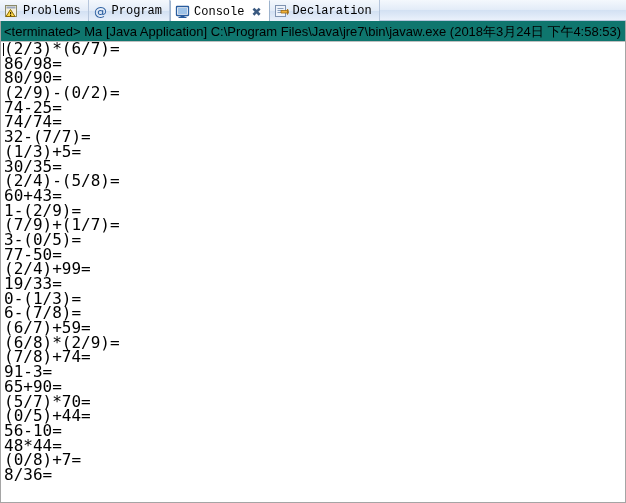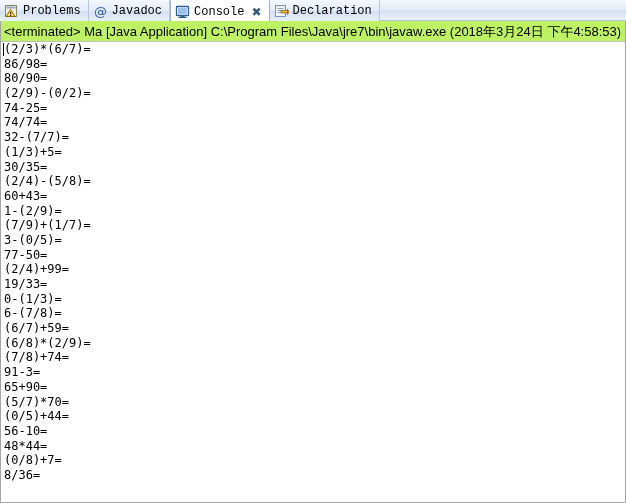--- a/index.html
+++ b/index.html
@@ -103,36 +103,36 @@
 
   .console-header {
     height: 21px;
     line-height: 21px;
     padding: 0 2px 16px 3px;
     font-family: "Liberation Sans", sans-serif;
     font-size: 13px;
     color: #000000;
     white-space: nowrap;
     overflow: hidden;
-    background: #bef264;
+    background: #0f766e;
     border-bottom: 1px solid #c0c0c0;
     box-sizing: border-box;
   }
 
   .console-body {
     position: relative;
     height: 459px;
     overflow: hidden;
     background: #ffffff;
     padding: 0;
   }
 
   .console-lines {
     font-family: "DejaVu Sans Mono", "Liberation Mono", monospace;
-    font-size: 12px;
+    font-size: 16px;
     line-height: 14.7px;
     color: #000000;
     padding-left: 3px;
     padding-top: 0px;
     white-space: pre;
   }
   .console-line {
     height: 14.7px;
     white-space: pre;
   }
@@ -166,21 +166,21 @@
       </span>
       <span class="tab-label">Problems</span>
     </div>
 
     <div class="tab inactive">
       <span class="icon">
         <svg width="15" height="15" viewBox="0 0 15 15">
           <text x="7.5" y="12" font-family="DejaVu Sans, sans-serif" font-size="13" fill="#2a5d9e" text-anchor="middle">@</text>
         </svg>
       </span>
-      <span class="tab-label">Javadoc</span>
+      <span class="tab-label">Program</span>
     </div>
 
     <div class="tab active">
       <span class="icon">
         <svg width="15" height="15" viewBox="0 0 15 15">
           <rect x="1.5" y="2.5" width="12" height="9" rx="0.5" fill="#ffffff" stroke="#2a5d9e" stroke-width="1.3"></rect>
           <rect x="3" y="4" width="9" height="6" fill="#9fc3e8"></rect>
           <rect x="5.5" y="11.5" width="4" height="1.6" fill="#2a5d9e"></rect>
           <rect x="3.5" y="12.8" width="8" height="1.2" fill="#2a5d9e"></rect>
         </svg>

